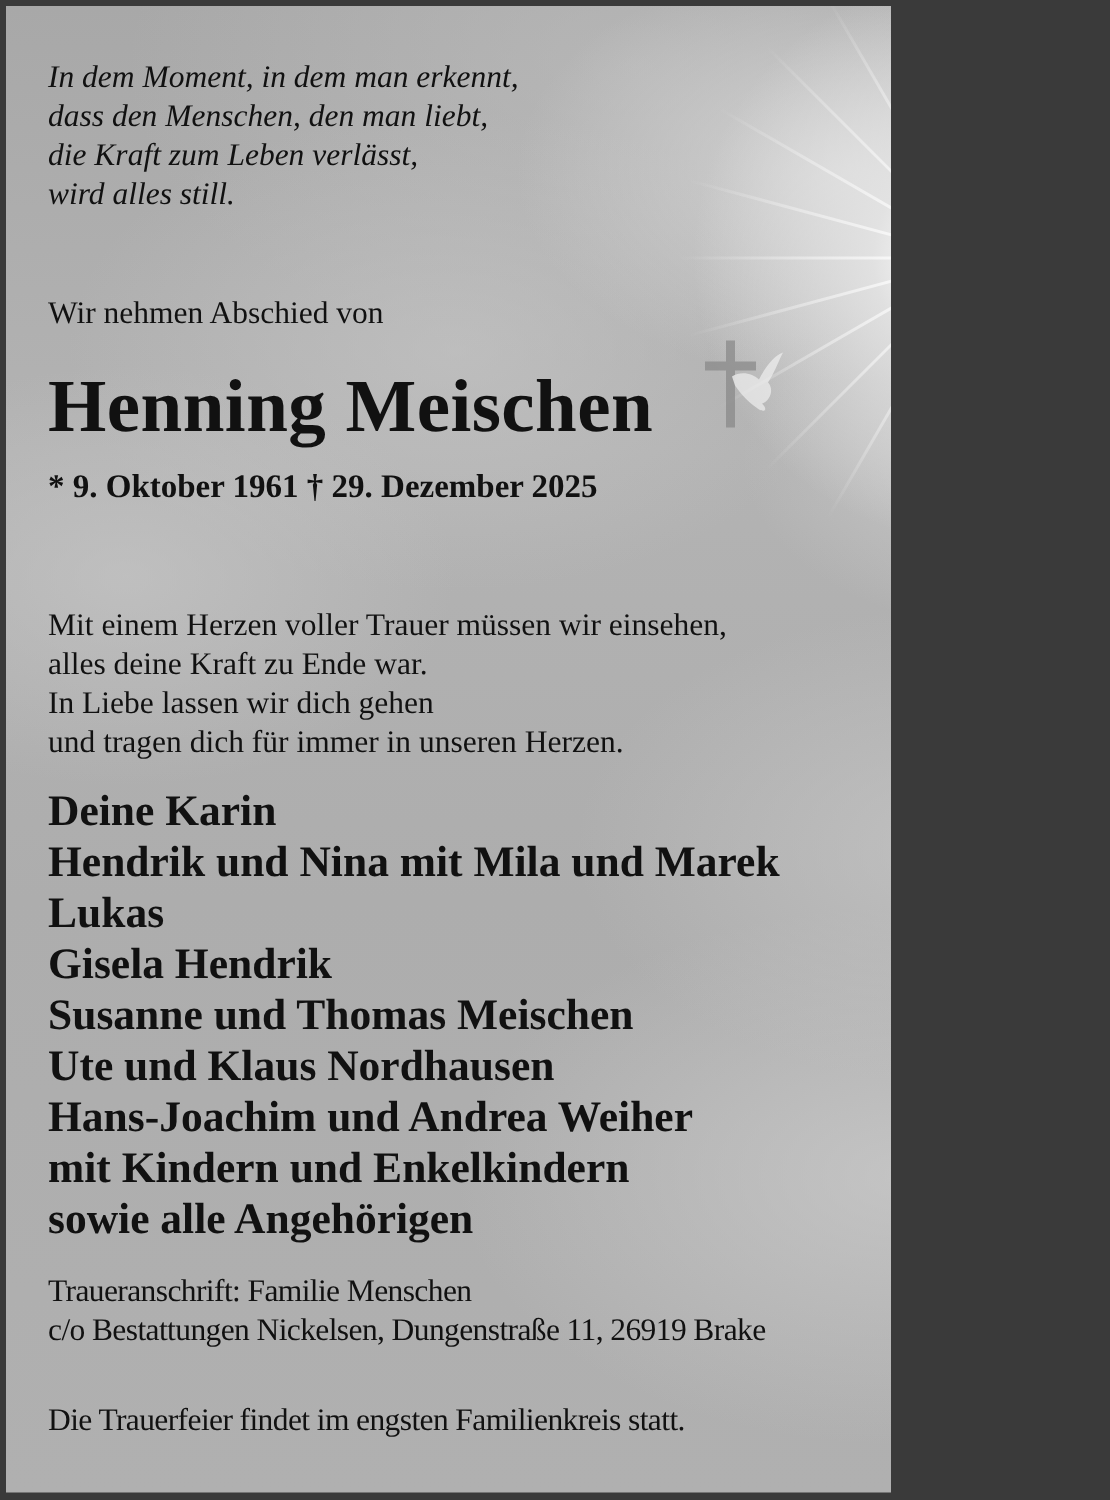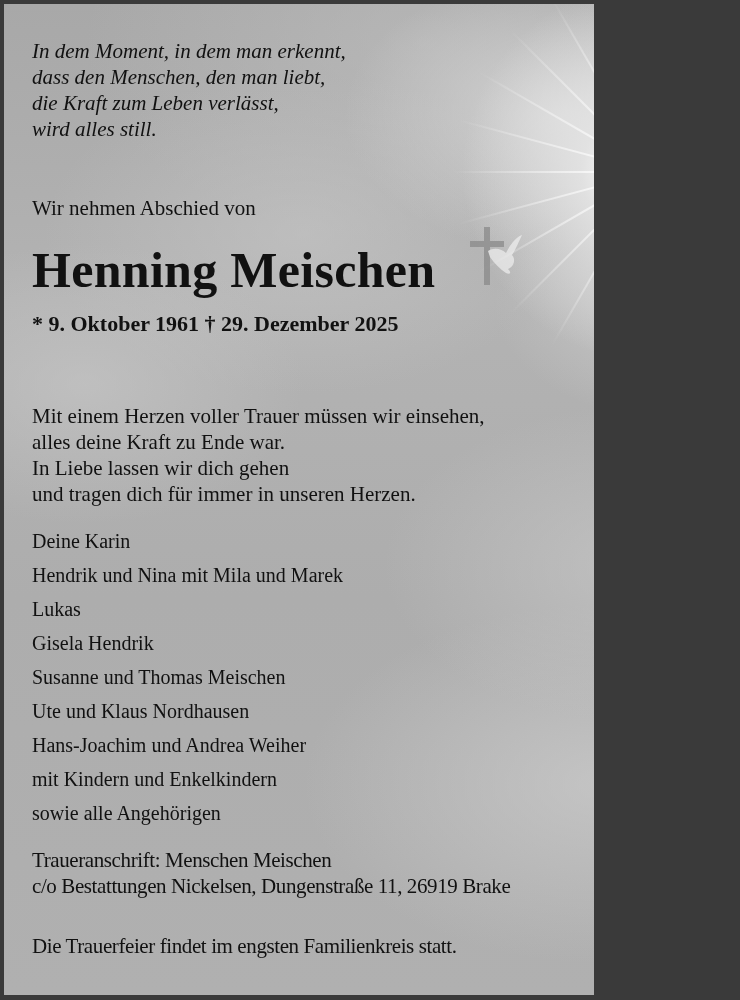--- a/index.html
+++ b/index.html
@@ -97,22 +97,22 @@
       font-size: 21px;
       line-height: 26px;
       white-space: nowrap;
       margin-top: 29px;
     }
     .verse div { height: 26px; }
     .mourners {
       position: absolute;
       top: 520px;
       left: 0;
-      font-size: 20px;
-      font-weight: normal;
+      font-size: 29px;
+      font-weight: bold;
       line-height: 34px;
       white-space: nowrap;
     }
     .mourners div { height: 34px; }
     .address {
       position: absolute;
       top: 843px;
       left: 0;
       font-size: 21px;
       line-height: 26px;
@@ -203,20 +203,20 @@
       <div>Lukas</div>
       <div>Gisela Hendrik</div>
       <div>Susanne und Thomas Meischen</div>
       <div>Ute und Klaus Nordhausen</div>
       <div>Hans-Joachim und Andrea Weiher</div>
       <div>mit Kindern und Enkelkindern</div>
       <div>sowie alle Angehörigen</div>
     </div>
 
     <div class="address">
-      <div>Traueranschrift: Menschen Meischen</div>
+      <div>Traueranschrift: Familie Menschen</div>
       <div>c/o Bestattungen Nickelsen, Dungenstraße 11, 26919 Brake</div>
     </div>
 
     <div class="notice">Die Trauerfeier findet im engsten Familienkreis statt.</div>
 
   </div>
 </div>
 
 </body></html>

